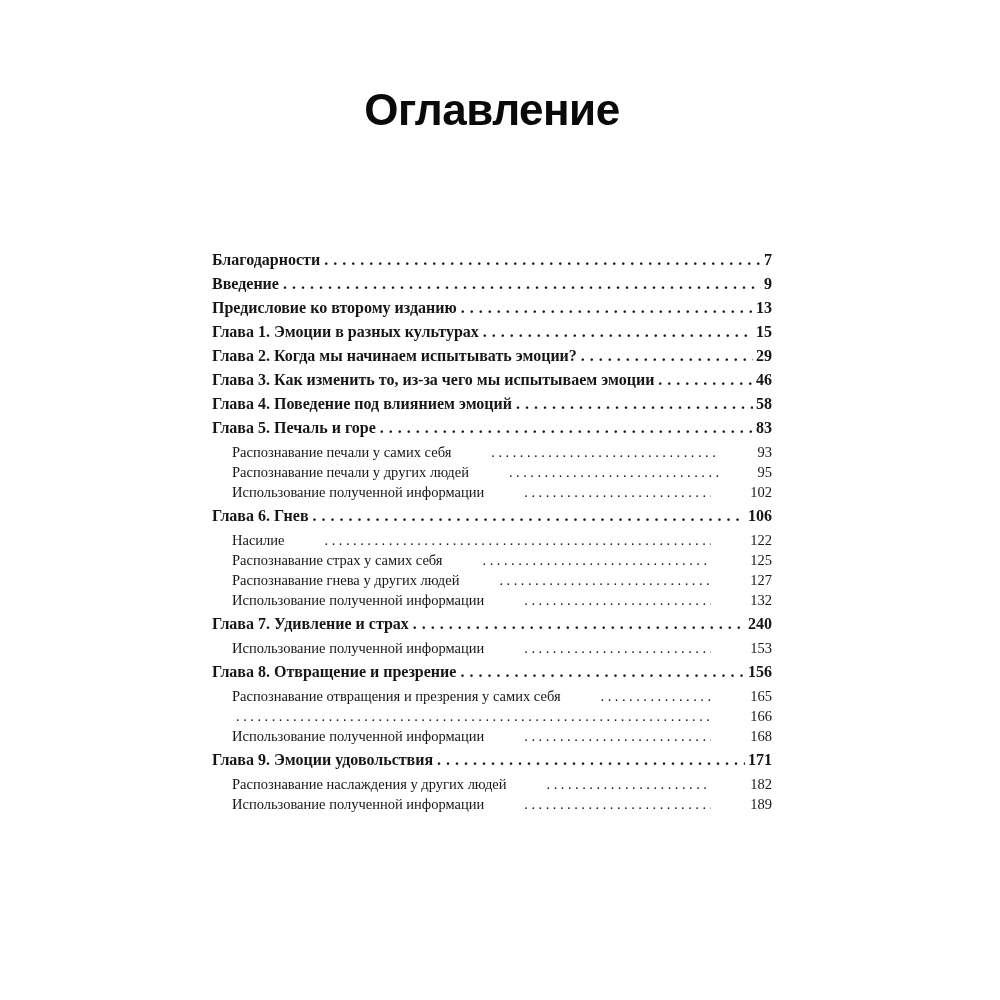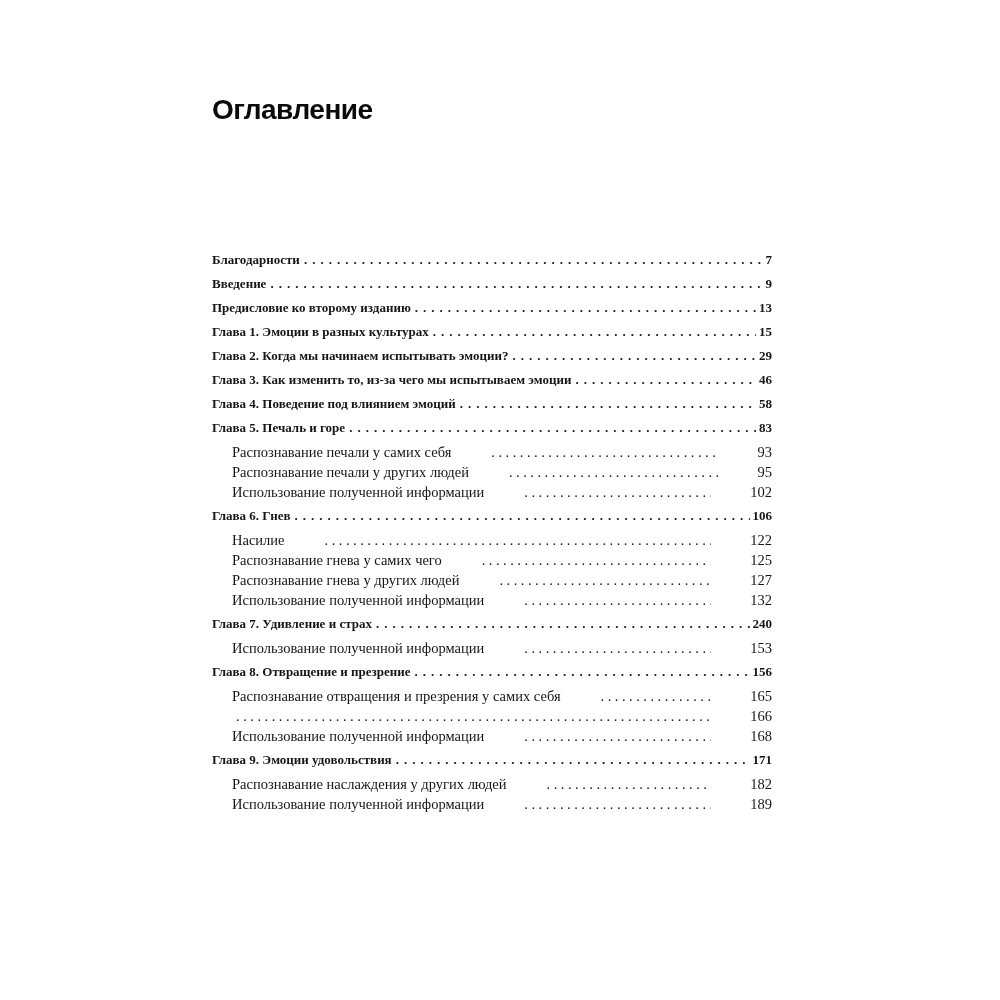--- a/index.html
+++ b/index.html
@@ -22,41 +22,41 @@
   .content-column {
     position: absolute;
     left: 212px;
     top: 0;
     width: 560px;
   }
   .page-title {
     margin-top: 90px;
     font-family: "Liberation Sans", sans-serif;
     font-weight: 700;
-    font-size: 28px;
+    font-size: 44px;
     line-height: 40px;
-    text-align: left;
+    text-align: center;
     color: #0a0a0a;
     letter-spacing: -0.5px;
   }
   .toc {
     margin-top: 120px;
     font-family: "Liberation Serif", serif;
   }
   .toc-row {
     display: flex;
     align-items: baseline;
     height: 20px;
     line-height: 20px;
     white-space: nowrap;
   }
   .toc-row.level-0 {
     margin: 4px 0;
     font-weight: 700;
-    font-size: 13px;
+    font-size: 16px;
   }
   .toc-row.level-1 {
     font-weight: 400;
     font-size: 14.5px;
     padding-left: 20px;
     gap: 36px;
   }
   .toc-label {
     flex: 0 0 auto;
   }
@@ -146,21 +146,21 @@
           <span class="toc-label">Глава 6. Гнев</span>
           <span class="toc-dots"></span>
           <span class="toc-page">106</span>
         </div>
         <div class="toc-row level-1">
           <span class="toc-label">Насилие</span>
           <span class="toc-dots"></span>
           <span class="toc-page">122</span>
         </div>
         <div class="toc-row level-1">
-          <span class="toc-label">Распознавание гнева у самих чего</span>
+          <span class="toc-label">Распознавание страх у самих себя</span>
           <span class="toc-dots"></span>
           <span class="toc-page">125</span>
         </div>
         <div class="toc-row level-1">
           <span class="toc-label">Распознавание гнева у других людей</span>
           <span class="toc-dots"></span>
           <span class="toc-page">127</span>
         </div>
         <div class="toc-row level-1">
           <span class="toc-label">Использование полученной информации</span>

